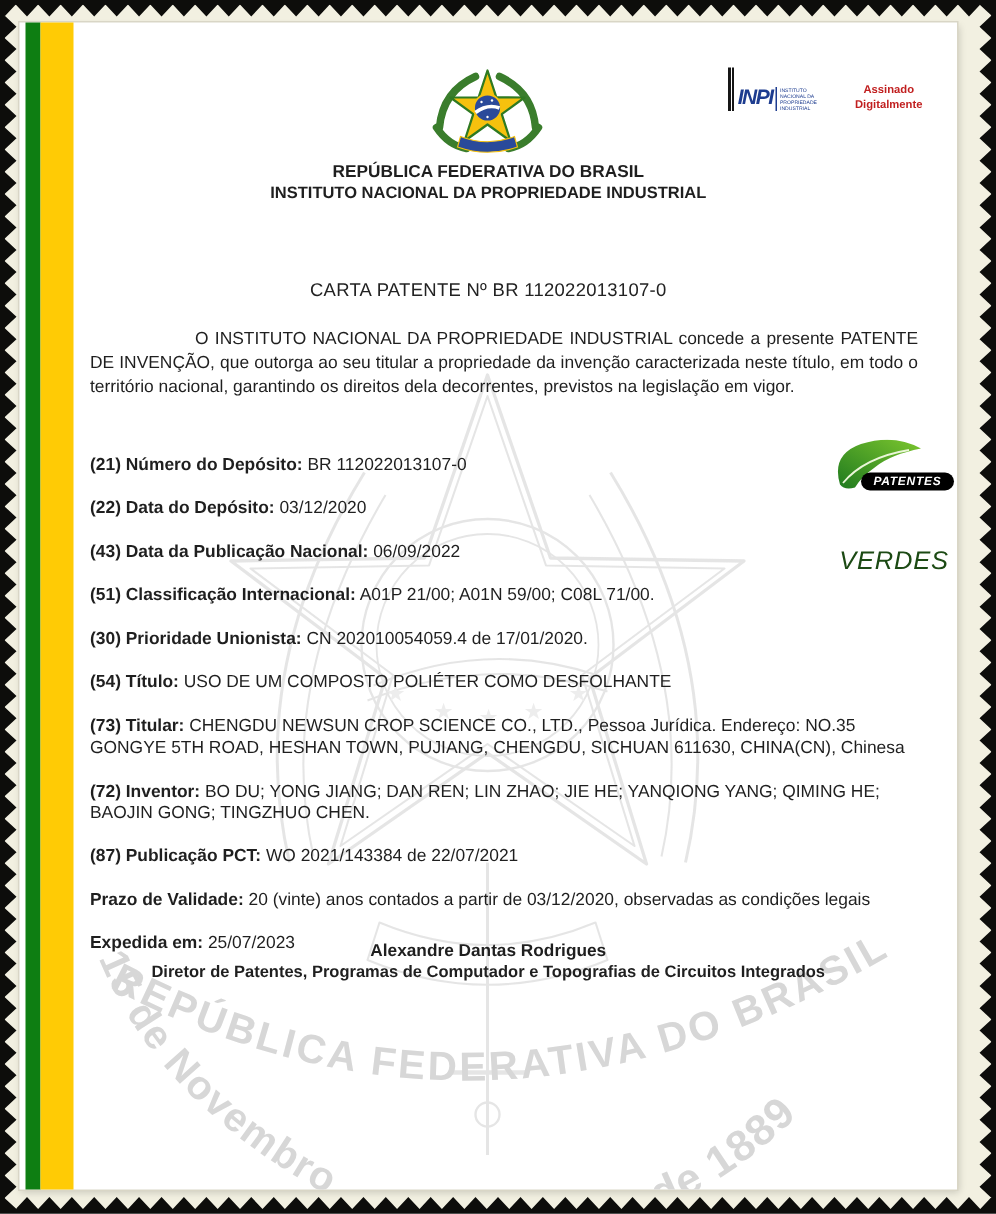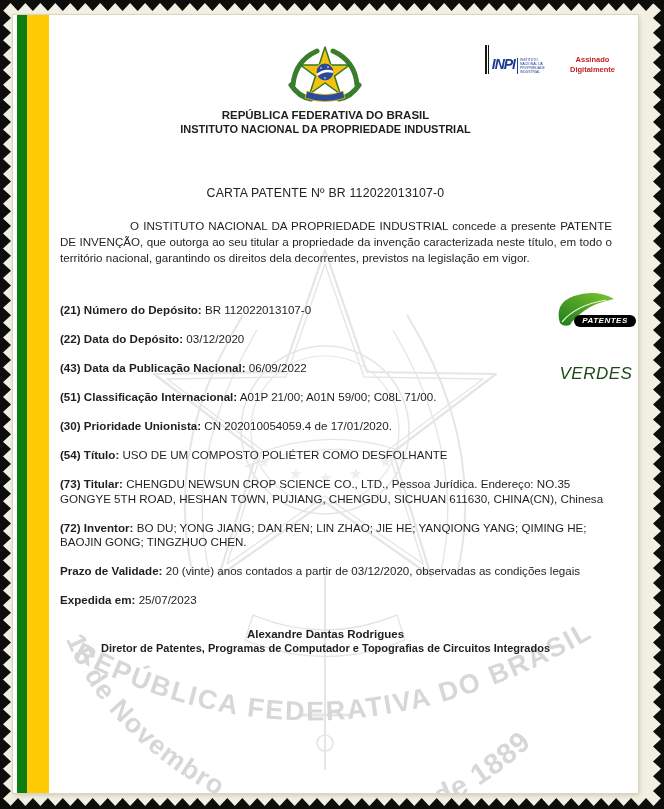--- a/index.html
+++ b/index.html
@@ -148,20 +148,21 @@
 
       <div class="layer fields">
         <p><b>(21) Número do Depósito:</b> <span>BR 112022013107-0</span></p>
         <p><b>(22) Data do Depósito:</b> <span>03/12/2020</span></p>
         <p><b>(43) Data da Publicação Nacional:</b> <span>06/09/2022</span></p>
         <p><b>(51) Classificação Internacional:</b> <span>A01P 21/00; A01N 59/00; C08L 71/00.</span></p>
         <p><b>(30) Prioridade Unionista:</b> <span>CN 202010054059.4 de 17/01/2020.</span></p>
         <p><b>(54) Título:</b> <span>USO DE UM COMPOSTO POLIÉTER COMO DESFOLHANTE</span></p>
         <p><b>(73) Titular:</b> <span>CHENGDU NEWSUN CROP SCIENCE CO., LTD., Pessoa Jurídica. Endereço: NO.35 GONGYE 5TH ROAD, HESHAN TOWN, PUJIANG, CHENGDU, SICHUAN 611630, CHINA(CN), Chinesa</span></p>
         <p><b>(72) Inventor:</b> <span>BO DU; YONG JIANG; DAN REN; LIN ZHAO; JIE HE; YANQIONG YANG; QIMING HE; BAOJIN GONG; TINGZHUO CHEN.</span></p>
+        <p><b>(87) Publicação PCT:</b> <span>WO 2021/143384 de 22/07/2021</span></p>
         <p><b>Prazo de Validade:</b> <span>20 (vinte) anos contados a partir de 03/12/2020, observadas as condições legais</span></p>
         <p><b>Expedida em:</b> <span>25/07/2023</span></p>
       </div>
 
       <div class="layer verde">
         <svg class="leafsvg" width="62" height="34" viewBox="0 0 62 34">
           <defs>
             <linearGradient id="lg" x1="0" y1="1" x2="1" y2="0">
               <stop offset="0" stop-color="#1f7a1f"></stop>
                 <stop offset="1" stop-color="#7cc62e"></stop>

